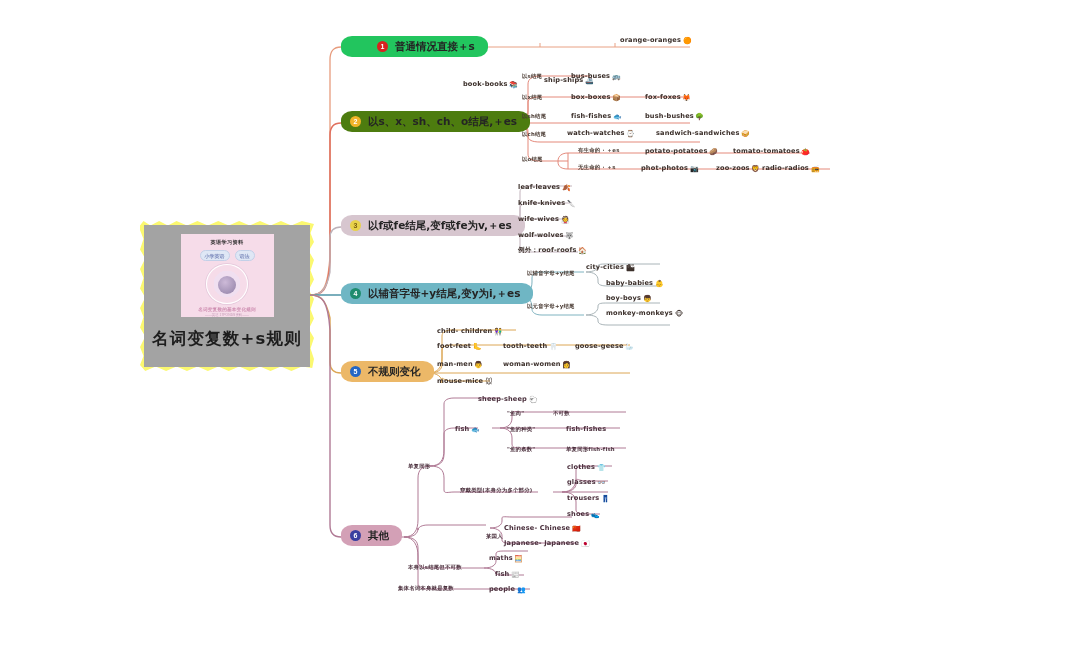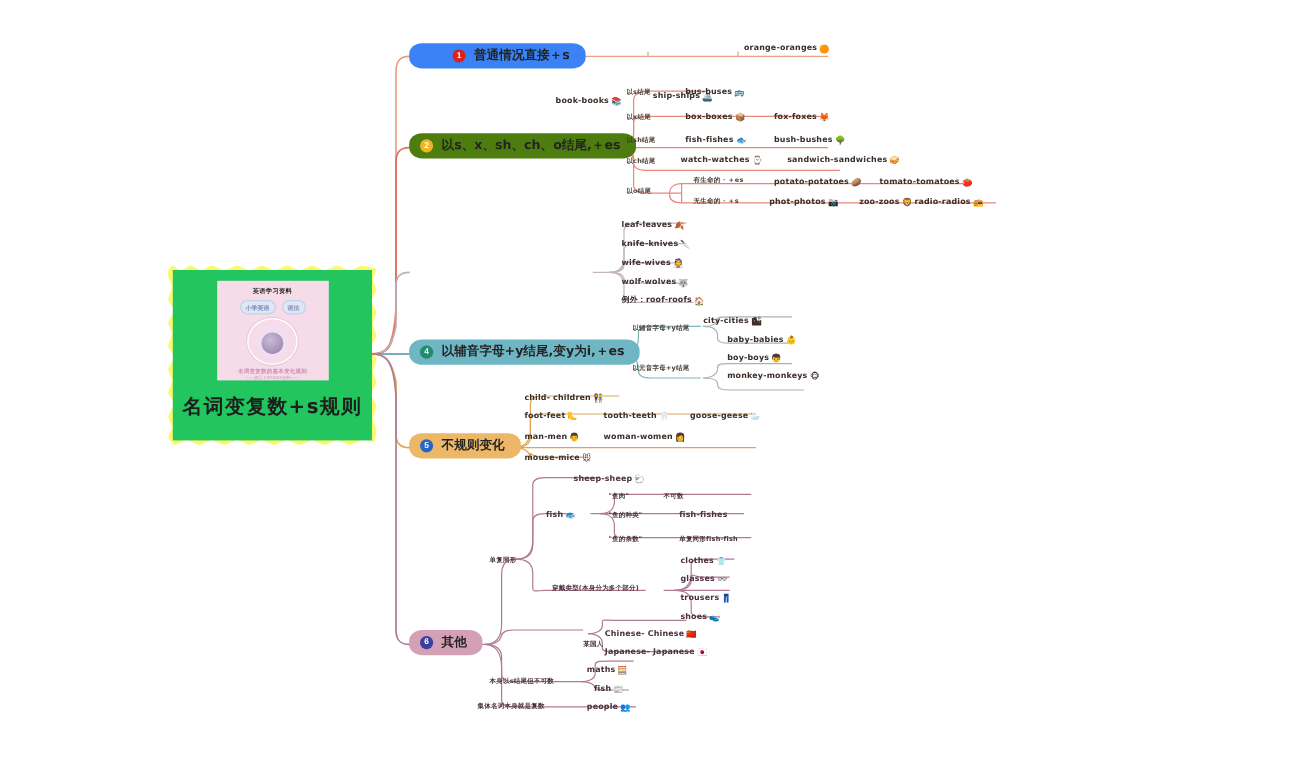--- a/index.html
+++ b/index.html
@@ -9,21 +9,21 @@
     font-family:"Liberation Sans","DejaVu Sans",sans-serif;
     overflow:hidden;
     position:relative;
   }
   #stage{position:absolute;left:0;top:0;width:1080px;height:648px;}
   svg.wires{position:absolute;left:0;top:0;width:1080px;height:648px;pointer-events:none;}
 
   
   .center-node{
     position:absolute;left:144px;top:225px;width:166px;height:142px;
-    background:#22c55e;
+    background:#a3a3a3;
     display:flex;flex-direction:column;align-items:center;
     padding-top:9px;box-sizing:border-box;
   }
   .center-node:before{
     content:"";position:absolute;left:-4px;top:-4px;right:-4px;bottom:-4px;
     background:#fbf870;
     clip-path:polygon(0% 3%,2% 0%,6% 3%,11% 0%,16% 3%,21% 0%,27% 3%,33% 0%,39% 3%,45% 0%,51% 3%,57% 0%,63% 3%,69% 0%,75% 3%,81% 0%,87% 3%,93% 0%,100% 2%,98% 8%,100% 14%,97% 20%,100% 26%,98% 33%,100% 39%,97% 46%,100% 52%,98% 59%,100% 65%,97% 72%,100% 78%,98% 85%,100% 92%,99% 98%,93% 97%,87% 100%,81% 97%,75% 100%,69% 97%,63% 100%,57% 97%,51% 100%,45% 97%,39% 100%,33% 97%,27% 100%,21% 97%,15% 100%,9% 97%,3% 100%,0% 96%,2% 90%,0% 84%,3% 77%,0% 71%,2% 64%,0% 58%,3% 51%,0% 45%,2% 38%,0% 32%,3% 25%,0% 19%,2% 12%,0% 6%);
     z-index:-1;
   }
   .center-card{
@@ -183,30 +183,34 @@
         <span class="cc-pill">小学英语</span>
         <span class="cc-pill">语法</span>
       </div>
       <div class="cc-circle"></div>
       <div class="cc-foot">名词变复数的基本变化规则</div>
       <div class="cc-foot2">——英语 17PONDS资料——</div>
     </div>
     <div class="center-title">名词变复数+s规则</div>
   </div>
 
-  <div class="node" id="n1" style="left:341px;top:36px;background:#3b82f6;padding-left:36px;">
+  <div class="node" id="n1" style="left:341px;top:36px;background:#22c55e;padding-left:36px;">
     <span class="badge" style="background:#d8221f;">1</span>
     <span class="nlabel">普通情况直接＋s</span>
   </div>
 
   <div class="node" id="n2" style="left:341px;top:111px;background:#4d7c0f;">
     <span class="badge" style="background:#f0b429;">2</span>
     <span class="nlabel">以s、x、sh、ch、o结尾,＋es</span>
   </div>
 
+  <div class="node" id="n3" style="left:341px;top:215px;background:#d7c6cf;">
+    <span class="badge" style="background:#e8d24a;color:#7a5f12;">3</span>
+    <span class="nlabel">以f或fe结尾,变f或fe为v,＋es</span>
+  </div>
 
   <div class="node" id="n4" style="left:341px;top:283px;background:#6fb6c4;">
     <span class="badge" style="background:#1f8c6e;">4</span>
     <span class="nlabel">以辅音字母+y结尾,变y为i,＋es</span>
   </div>
 
   <div class="node" id="n5" style="left:341px;top:361px;background:#ecb868;">
     <span class="badge" style="background:#2566c4;">5</span>
     <span class="nlabel">不规则变化</span>
   </div>

